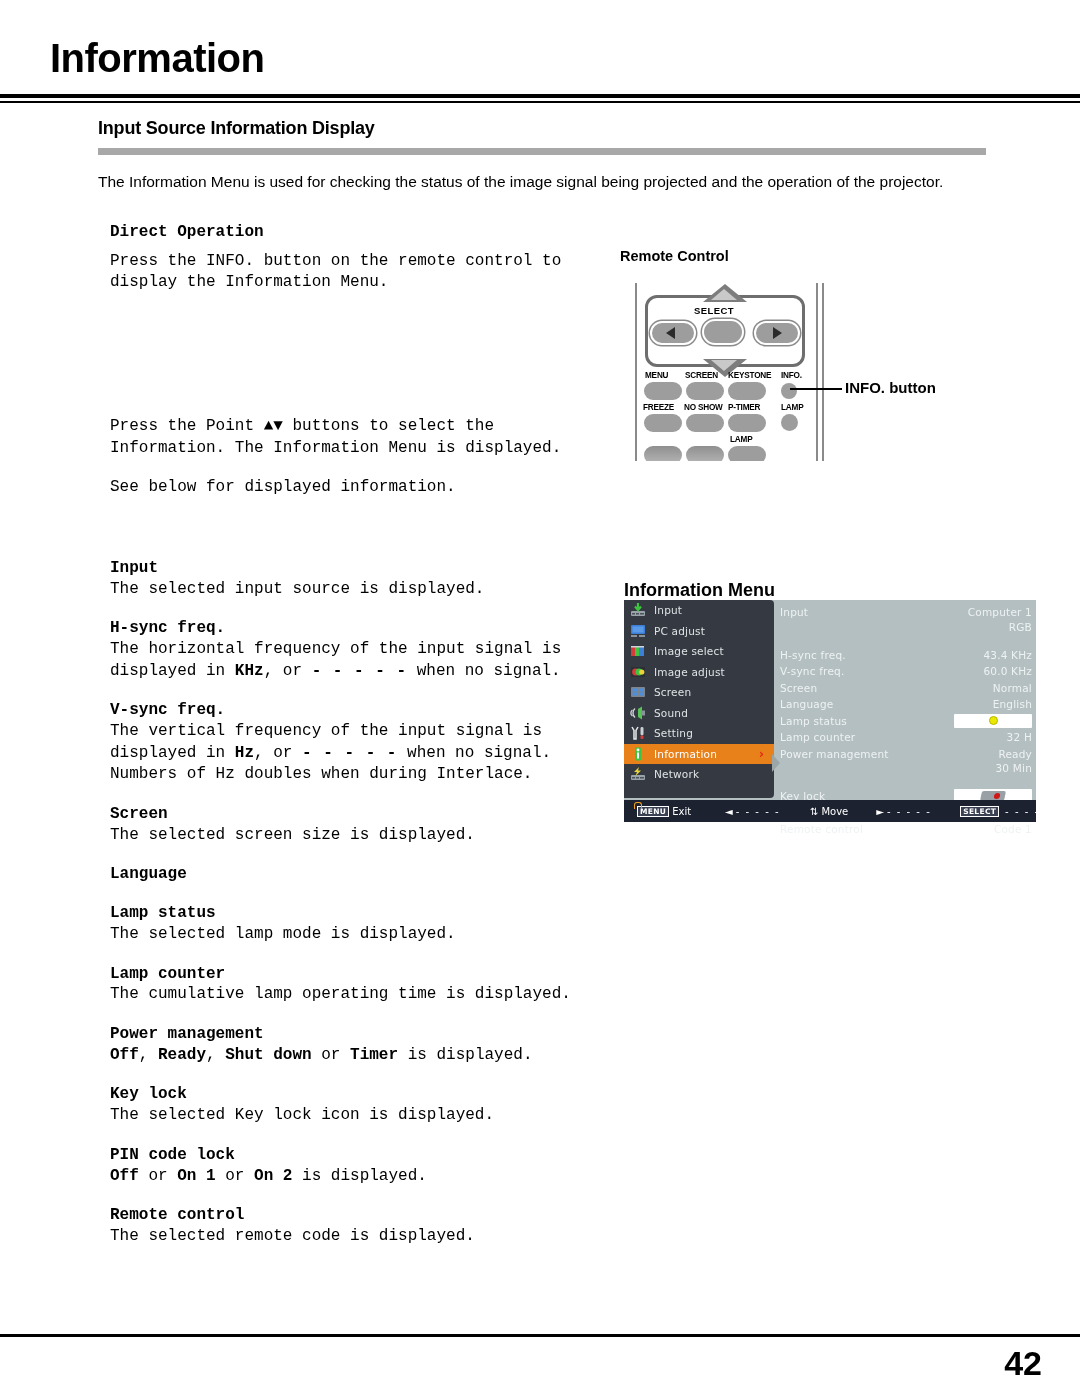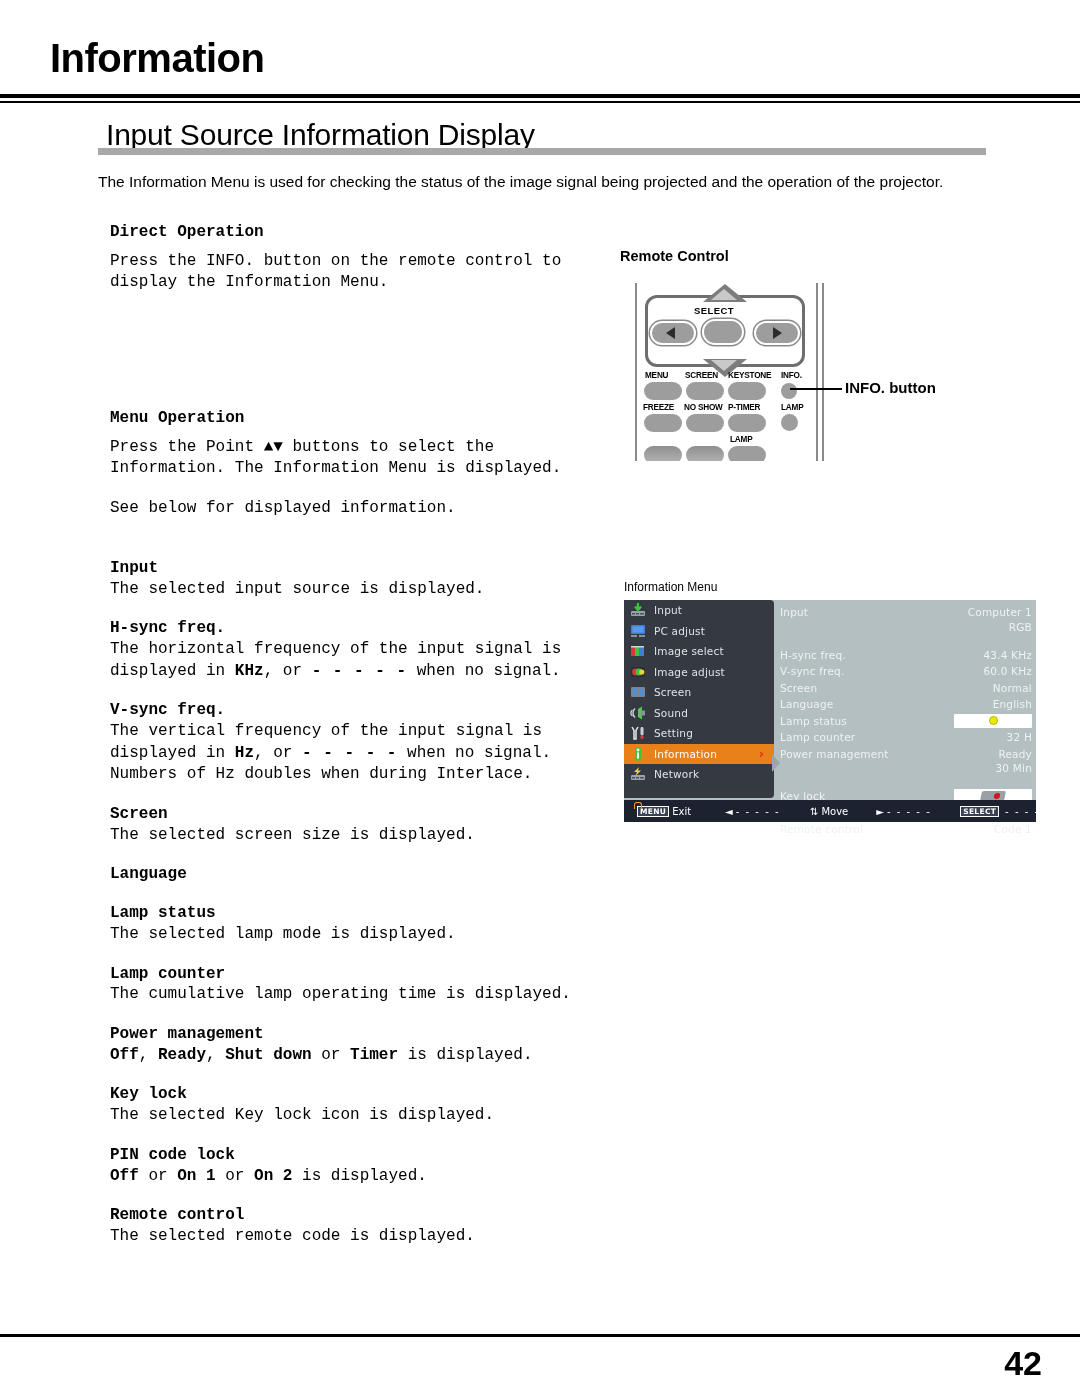--- a/index.html
+++ b/index.html
@@ -28,22 +28,22 @@
     position: absolute; left: 0; right: 0; top: 94px;
     height: 4px; background: #000;
   }
   .rule-thin {
     position: absolute; left: 0; right: 0; top: 101px;
     height: 2px; background: #000;
   }
 
   .section-title {
     position: absolute;
-    left: 106px; top: 118px;
-    font-size: 30px; font-weight: normal;
+    left: 98px; top: 118px;
+    font-size: 18px; font-weight: bold;
     letter-spacing: -0.2px;
   }
   .section-bar {
     position: absolute;
     left: 98px; top: 148px;
     width: 888px; height: 7px;
     background: #a8a8a8;
   }
 
   .intro {
@@ -167,21 +167,21 @@
     width: 52px; height: 2px; background: #000;
   }
   .callout-text {
     position: absolute; left: 845px; top: 379px;
     font-size: 15px; font-weight: bold; white-space: nowrap;
   }
 
   
   .osd-label {
     position: absolute; left: 624px; top: 580px;
-    font-size: 12px; font-weight: normal;
+    font-size: 18px; font-weight: bold;
   }
   .osd {
     position: absolute; left: 624px; top: 600px;
     width: 412px; height: 222px;
     background: #b4bfc1;
     font-family: "DejaVu Sans", sans-serif;
   }
   .osd-side {
     position: absolute; left: 0; top: 0;
     width: 150px; height: 198px;
@@ -308,21 +308,20 @@
 
   <div class="intro">The Information Menu is used for checking the status of the image signal being projected and the operation of the projector.</div>
 
   <div class="lcol" style="top:222px;">
     <div class="h-bold">Direct Operation</div>
     <div class="gap-sm"></div>
     <div class="body-t">Press the INFO. button on the remote control to display the Information Menu.</div>
   </div>
 
   <div class="lcol" style="top:408px;">
-    <div class="h-bold">Menu Operation</div>
     <div class="gap-sm"></div>
     <div class="body-t"><span>Press the Point </span><span>▲▼</span><span> buttons to select the Information. The Information Menu is displayed.</span></div>
     <div class="gap-md"></div>
     <div class="body-t">See below for displayed information.</div>
   </div>
 
   <div class="lcol" style="top:558px;">
 
     <div>
       <div class="h-bold">Input</div>

